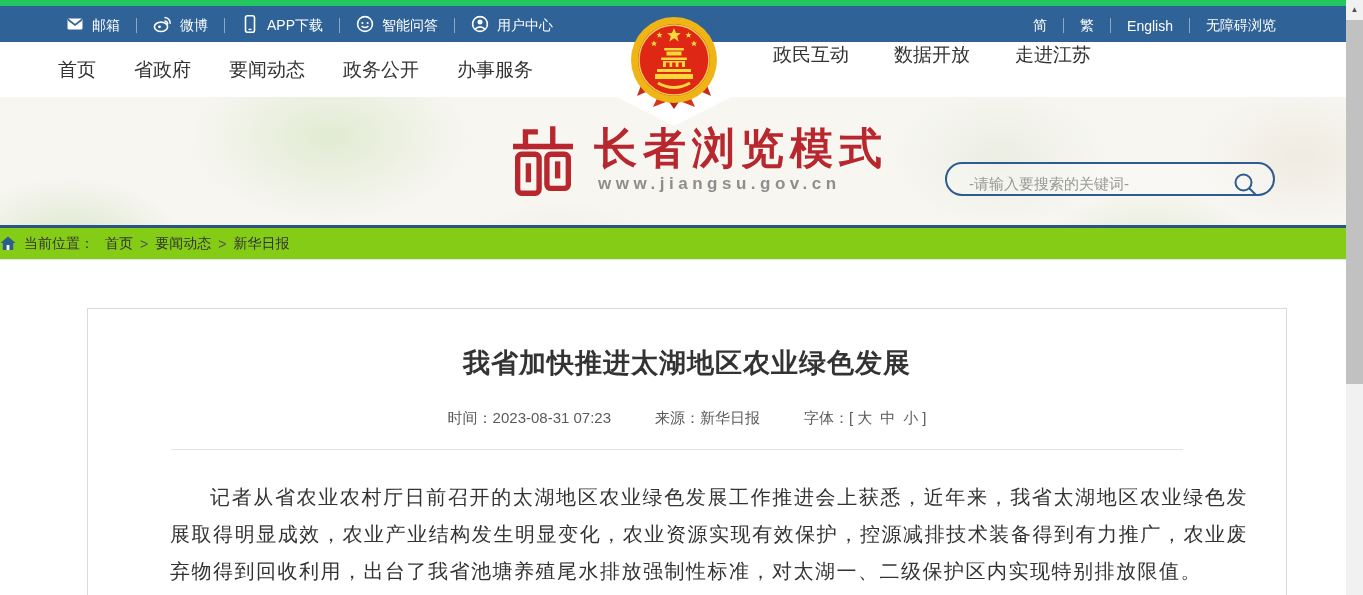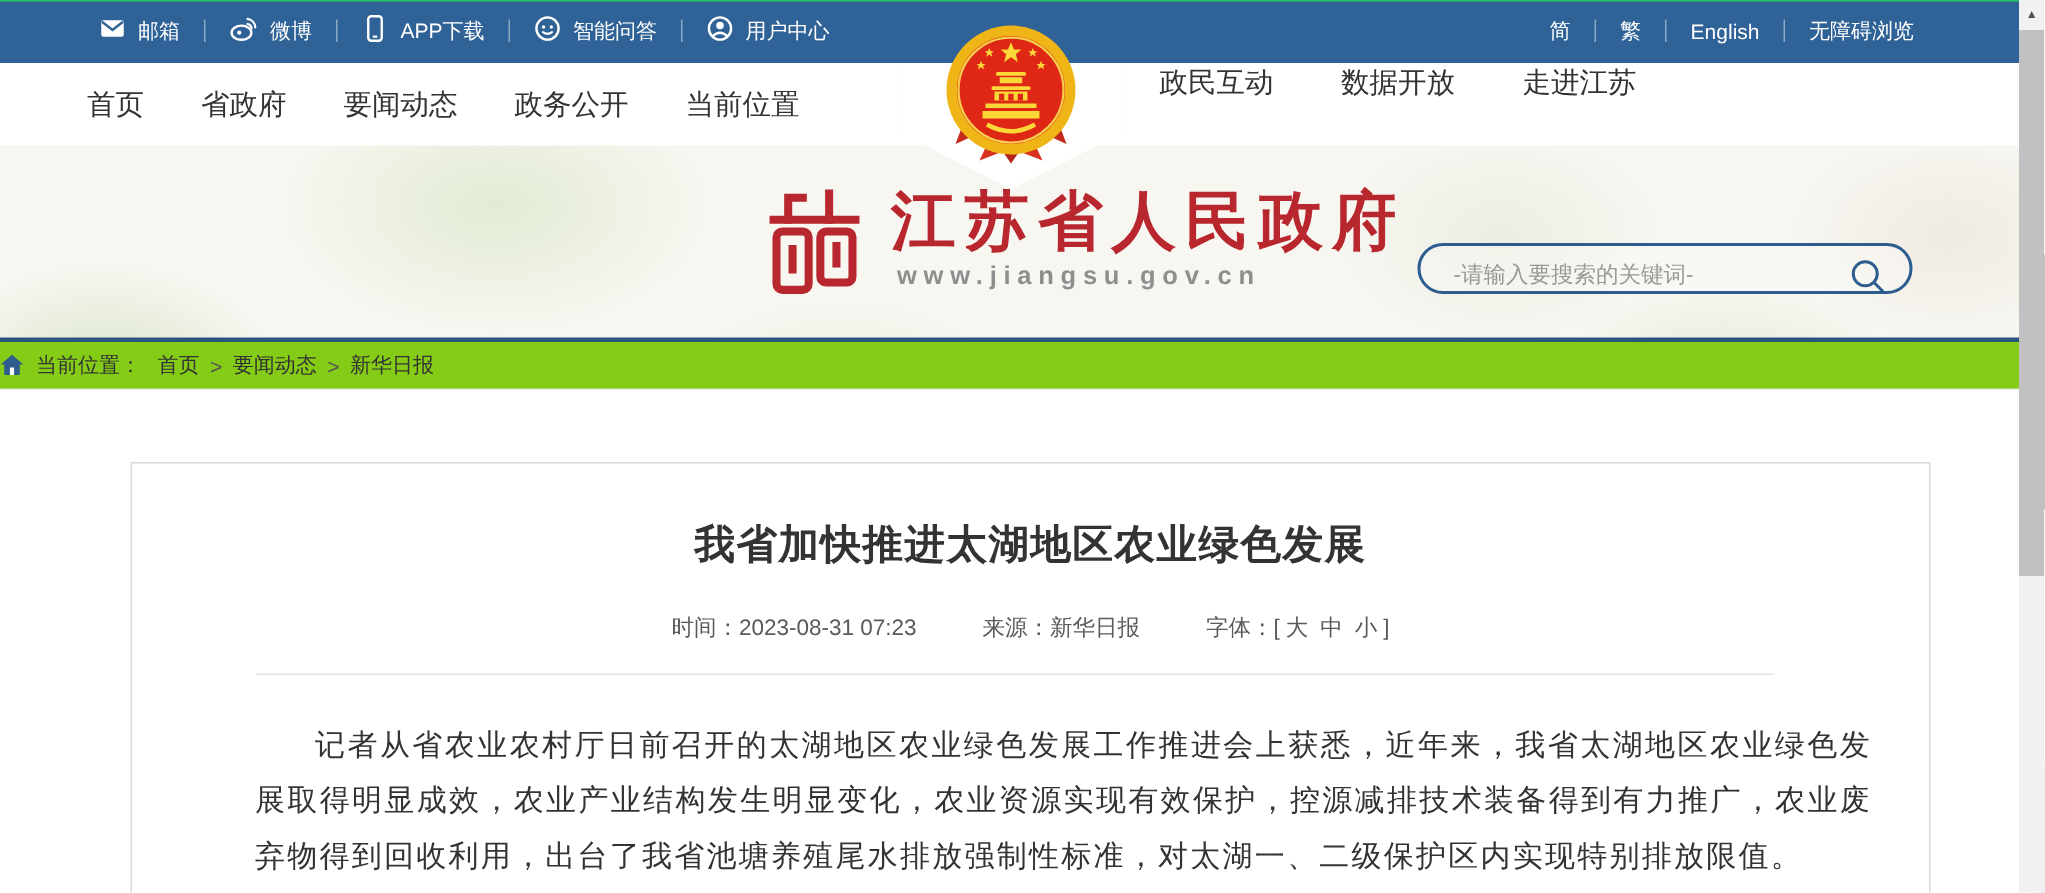--- a/index.html
+++ b/index.html
@@ -8,21 +8,21 @@
   .frame { position:relative; width:1363px; height:595px; background:#fff; overflow:hidden; }
 
   
   .scrollbar { position:absolute; right:0; top:0; width:17px; height:595px; background:#f1f1f1; z-index:20; }
   .sb-btn { position:absolute; top:0; left:0; width:17px; height:19px; background:#f1f1f1; color:#505050; font-size:8px; text-align:center; line-height:19px; }
   .sb-thumb { position:absolute; top:20px; left:0; width:17px; height:364px; background:#c1c1c1; }
 
   .page { position:absolute; left:0; top:0; width:1346px; height:595px; }
 
   
-  .topbar { position:absolute; left:0; top:0; width:1346px; height:42px; background:#2f6296; border-top:1px solid #22c55e; z-index:4;padding-left:32px; }
+  .topbar { position:absolute; left:0; top:0; width:1346px; height:42px; background:#2f6296; border-top:6px solid #22c55e; z-index:4;padding-left:32px; }
   .tb-left { position:absolute; left:66px; top:0; height:39px; display:flex; align-items:center; }
   .tb-right { position:absolute; right:70px; top:0; height:39px; display:flex; align-items:center; }
   .tb-item { display:flex; align-items:center; gap:8px; color:#fff; font-size:14px; cursor:pointer; white-space:nowrap; }
   .tb-sep { width:1px; height:15px; background:rgba(255,255,255,.45); margin:0 16px; }
   .tb-lang { color:#fff; font-size:14px; cursor:pointer; white-space:nowrap; }
   .elder-btn { margin-left:20px; height:34px; padding:0 24px; background:#f39c1f; color:#fff; font-size:19px; font-weight:bold; border:none; border-radius:9px; cursor:pointer; letter-spacing:1px; line-height:34px; }
 
   
   .mainnav { position:absolute; left:0; top:42px; width:1346px; height:55px; background:#fff; }
   .nav-left { position:absolute; left:58px; top:0; height:55px; display:flex; align-items:center; gap:38px; }
@@ -144,21 +144,21 @@
         <span class="tb-lang">无障碍浏览</span>
       </div>
     </div>
 
     <div class="mainnav">
       <div class="nav-left">
         <span class="nav-item">首页</span>
         <span class="nav-item">省政府</span>
         <span class="nav-item">要闻动态</span>
         <span class="nav-item">政务公开</span>
-        <span class="nav-item">当前位置</span>
+        <span class="nav-item">办事服务</span>
       </div>
       <div class="nav-right">
         <span class="nav-item">政民互动</span>
         <span class="nav-item">数据开放</span>
         <span class="nav-item">走进江苏</span>
       </div>
     </div>
 
     <div class="banner">
       <div class="brand">
@@ -167,21 +167,21 @@
             <path d="M11 22 H67"></path>
             <path d="M31 7 H21 V22"></path>
             <path d="M49 4 V22"></path>
             <rect x="13" y="30" width="22" height="40" rx="4"></rect>
             <path d="M24 42 V56"></path>
             <rect x="43" y="30" width="22" height="35" rx="4"></rect>
             <path d="M54 40 V52"></path>
           </svg>
         </span>
         <div class="brand-text">
-          <div class="site-name">江苏省人民政府</div>
+          <div class="site-name">长者浏览模式</div>
           <div class="site-url">www.jiangsu.gov.cn</div>
         </div>
       </div>
       <div class="search-box">
         <input type="text" placeholder="-请输入要搜索的关键词-" style="">
         <span class="search-ico">
           <svg width="27" height="27" viewBox="0 0 27 27" fill="none">
               <circle cx="11.5" cy="11.5" r="8" stroke="#2d5c8e" stroke-width="2"></circle>
               <line x1="17.5" y1="17.5" x2="24" y2="24" stroke="#2d5c8e" stroke-width="2" stroke-linecap="round"></line>
             </svg>

